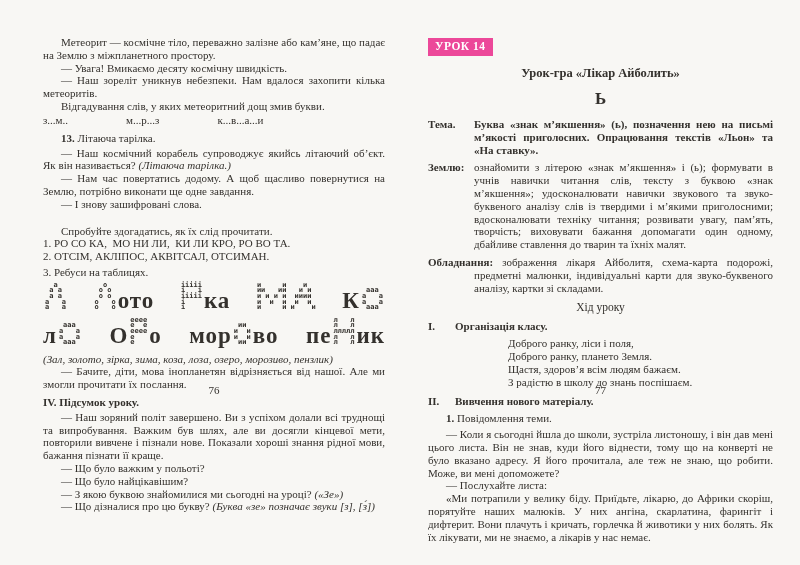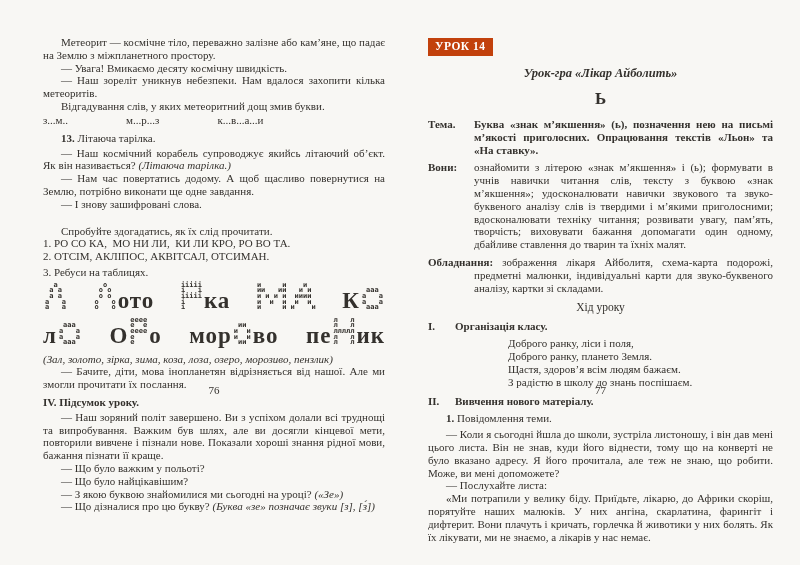--- a/index.html
+++ b/index.html
@@ -28,25 +28,25 @@
   .rebus-group{display:flex;align-items:flex-end;}
   .rb-big{font-size:23px;line-height:22px;font-weight:600;letter-spacing:1px;}
   .rb-cl{
     display:inline-block;white-space:pre;
     font-family:"DejaVu Sans Mono",monospace;
     font-size:7px;line-height:5.6px;font-weight:bold;
     margin:0 2px 1px 2px;
   }
   
   .badge{
-    display:inline-block;background:#c2410c;color:#ffffff;
+    display:inline-block;background:#ec4899;color:#ffffff;
     font-weight:bold;font-size:11.5px;line-height:13px;
     padding:2px 7px 3px 7px;letter-spacing:0.5px;margin-bottom:8px;
   }
-  .title-line{font-size:12.5px;font-weight:bold;font-style:italic;margin:2px 0 8px 0;text-align:center;}
+  .title-line{font-size:12.5px;font-weight:bold;margin:2px 0 8px 0;text-align:center;}
   .big-letter{font-size:17px;font-weight:bold;text-align:center;margin:0 0 9px 0;}
   .labeled{display:grid;grid-template-columns:46px 1fr;font-size:11px;line-height:12.8px;margin-bottom:5px;}
   .labeled .lab{font-weight:bold;}
   .labeled .txt{text-align:justify;}
   .hang{padding-left:46px;text-indent:-46px;text-align:justify;font-size:11px;line-height:12.8px;margin-bottom:5px;}
   .mid-head{font-weight:normal;text-align:center;font-size:11.5px;margin:7px 0 7px 0;}
   .section{display:grid;grid-template-columns:27px 1fr;font-size:11px;line-height:13px;font-weight:bold;margin:3px 0 4px 0;}
   .poem{padding-left:80px;font-size:11px;line-height:13px;margin:1px 0 6px 0;}
   .poem div{text-align:left;}
   .pageno{position:absolute;bottom:30px;left:50%;transform:translateX(-50%);font-size:11px;}
@@ -174,21 +174,21 @@
     <div class="page-inner">
       <div class="badge">УРОК 14</div>
       <div class="title-line">Урок-гра «Лікар Айболить»</div>
       <div class="big-letter">Ь</div>
 
       <div class="labeled b">
         <span class="lab">Тема.</span>
         <span class="txt">Буква «знак м’якшення» (ь), позначення нею на письмі м’якості приголосних. Опрацювання текстів «Льон» та «На ставку».</span>
       </div>
       <div class="labeled">
-        <span class="lab">Вони:</span>
+        <span class="lab">Землю:</span>
         <span class="txt">ознайомити з літерою «знак м’якшення» і (ь); формувати в учнів навички читання слів, тексту з буквою «знак м’якшення»; удосконалювати навички звукового та звуко-буквеного аналізу слів із твердими і м’якими приголосними; вдосконалювати техніку читання; розвивати увагу, пам’ять, творчість; виховувати бажання допомагати один одному, дбайливе ставлення до тварин та їхніх малят.</span>
       </div>
       <div class="hang"><span class="b">Обладнання:</span><span> зображення лікаря Айболитя, схема-карта подорожі, предметні малюнки, індивідуальні карти для звуко-буквеного аналізу, картки зі складами.</span></div>
 
       <div class="mid-head">Хід уроку</div>
 
       <div class="section">
         <span>I.</span>
         <span>Організація класу.</span>
       </div>

